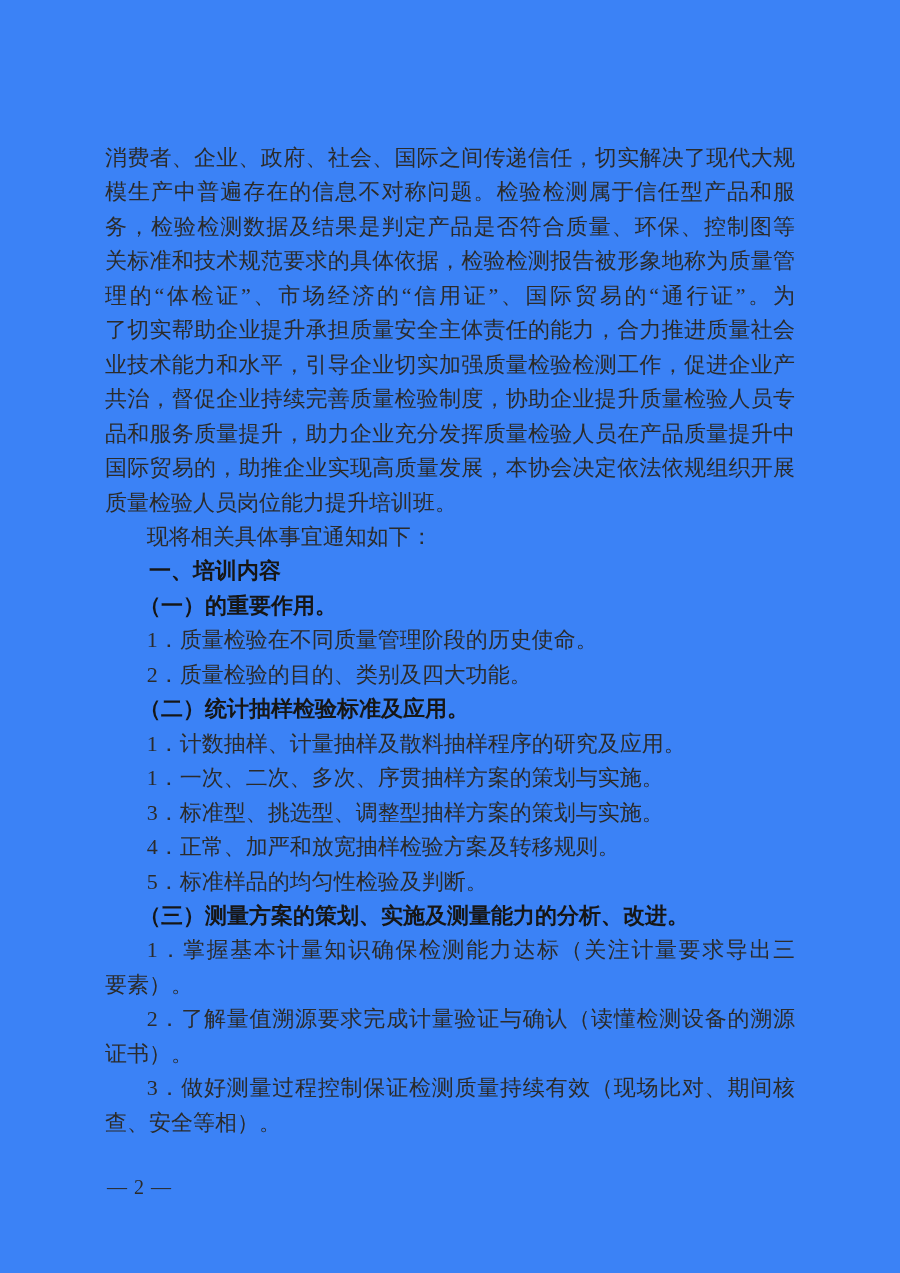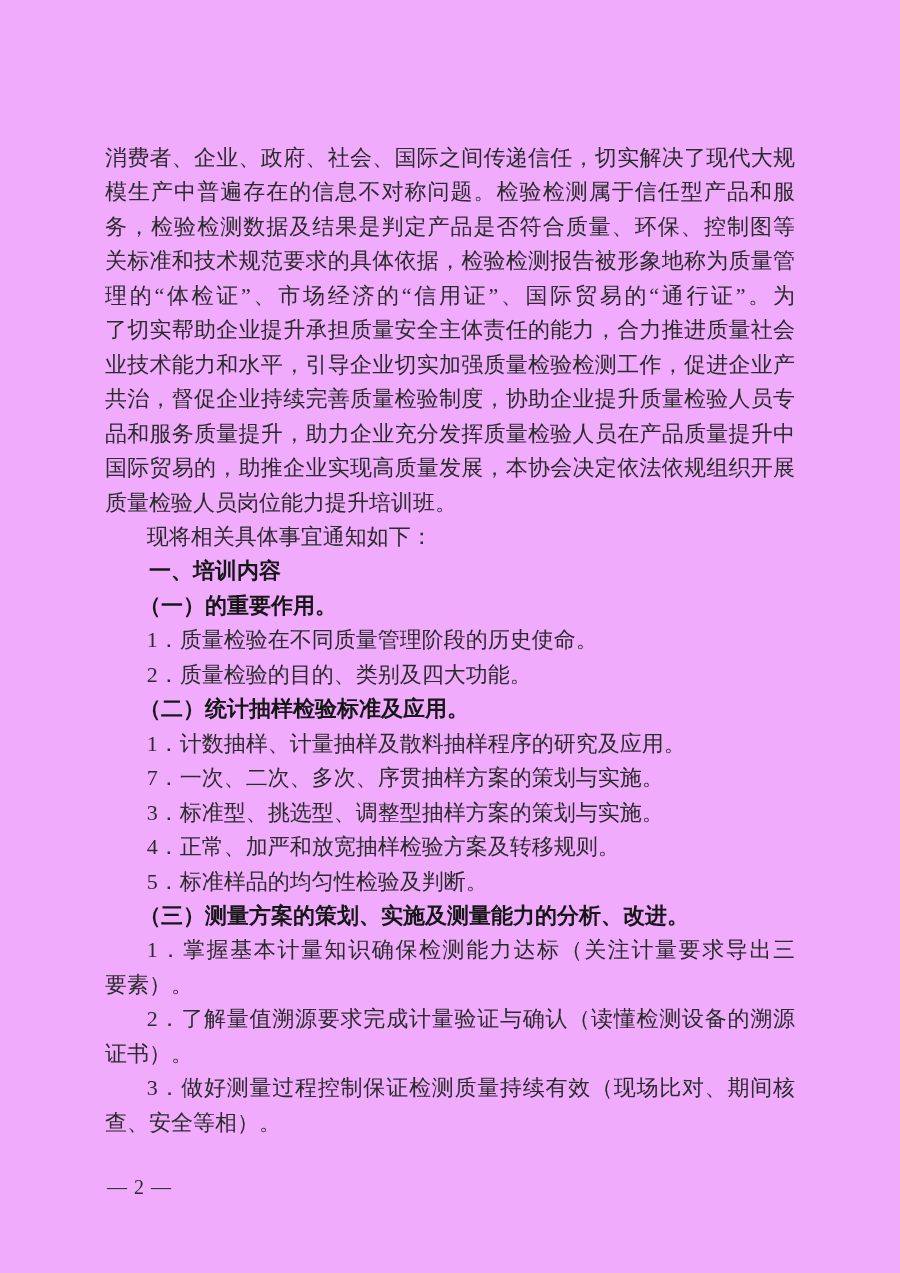--- a/index.html
+++ b/index.html
@@ -7,21 +7,21 @@
   body {
     width: 900px; height: 1273px;
     background: #ffffff;
     font-family: "Liberation Serif", "DejaVu Serif", serif;
     color: #2b2b2b;
     overflow: hidden;
   }
   .page {
     position: relative;
     width: 900px; height: 1273px;
-    background: #f0abfc;
+    background: #3b82f6;
   }
   .text-column {
     position: absolute;
     left: 105px; top: 141px;
     width: 690px;
     font-size: 22px;
     line-height: 34.45px;
   }
   .line { min-height: 34.45px; }
   
@@ -75,21 +75,21 @@
     <div class="line ind">现将相关具体事宜通知如下：</div>
 
     <div class="line h1">一、培训内容</div>
 
     <div class="line h2">（一）的重要作用。</div>
     <div class="line ind">1．质量检验在不同质量管理阶段的历史使命。</div>
     <div class="line ind">2．质量检验的目的、类别及四大功能。</div>
 
     <div class="line h2">（二）统计抽样检验标准及应用。</div>
     <div class="line ind">1．计数抽样、计量抽样及散料抽样程序的研究及应用。</div>
-    <div class="line ind">7．一次、二次、多次、序贯抽样方案的策划与实施。</div>
+    <div class="line ind">1．一次、二次、多次、序贯抽样方案的策划与实施。</div>
     <div class="line ind">3．标准型、挑选型、调整型抽样方案的策划与实施。</div>
     <div class="line ind">4．正常、加严和放宽抽样检验方案及转移规则。</div>
     <div class="line ind">5．标准样品的均匀性检验及判断。</div>
 
     <div class="line h2">（三）测量方案的策划、实施及测量能力的分析、改进。</div>
     <div class="line ind just">1．掌握基本计量知识确保检测能力达标（关注计量要求导出三</div>
     <div class="line">要素）。</div>
     <div class="line ind just">2．了解量值溯源要求完成计量验证与确认（读懂检测设备的溯源</div>
     <div class="line">证书）。</div>
     <div class="line ind just">3．做好测量过程控制保证检测质量持续有效（现场比对、期间核</div>

